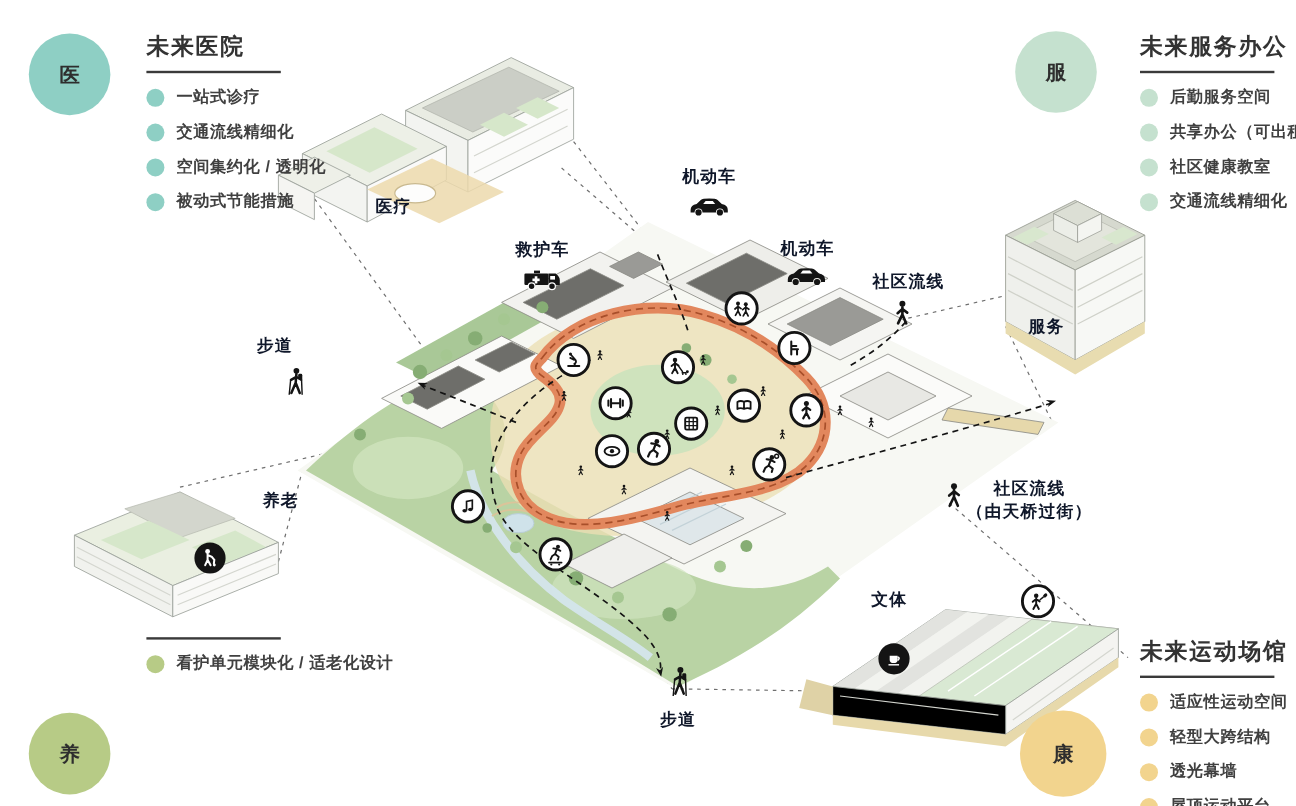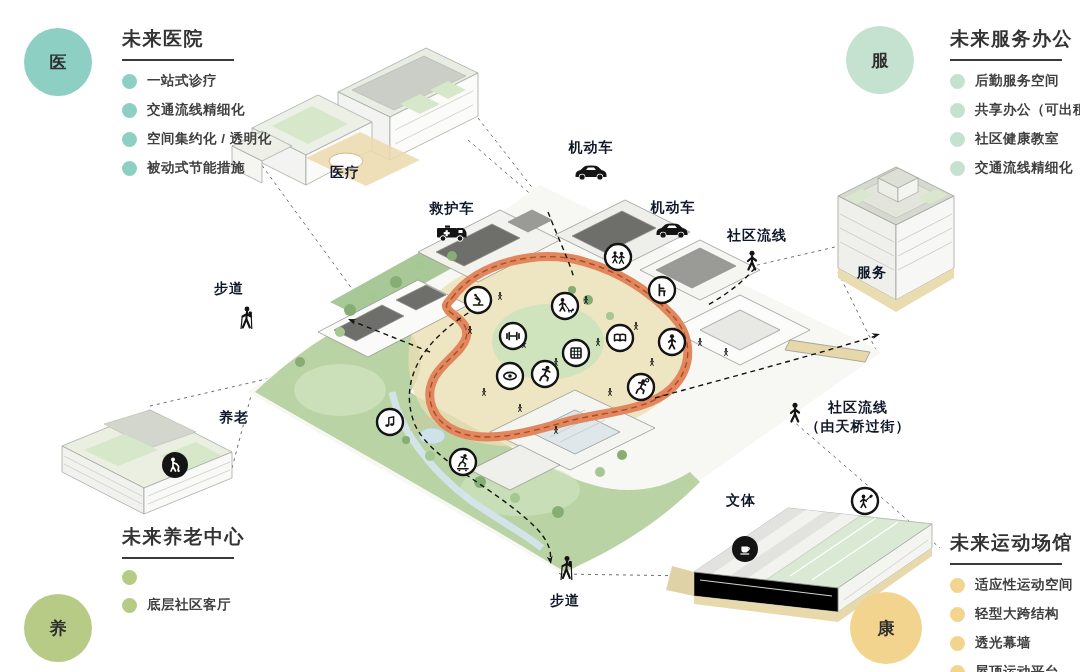--- a/index.html
+++ b/index.html
@@ -339,28 +339,24 @@
     <span class="item-text">社区健康教室</span>
     </div>
   <div class="item">
     <span class="dot" style="background: rgb(197, 225, 207);"></span>
     <span class="item-text">交通流线精细化</span>
     </div>
 </div>
 
 <div class="badge" style="left: 24px; top: 594px; width: 68px; height: 68px; background: rgb(183, 203, 134);">养</div>
 <div class="panel" style="left:122px;top:524px;">
-  <div class="panel-title">未来养老中心</div>
   <div class="rule" style="width:112px;"></div>
   <div class="item">
     <span class="dot" style="background: rgb(183, 203, 134);"></span>
-    </div>
-  <div class="item">
-    <span class="dot" style="background: rgb(183, 203, 134);"></span>
-    <span class="item-text">底层社区客厅</span>
+    <span class="item-text">看护单元模块化 / 适老化设计</span>
     </div>
 </div>
 
 <div class="badge" style="left: 850px; top: 592px; width: 72px; height: 72px; background: rgb(242, 212, 142);">康</div>
 <div class="panel" style="left:950px;top:530px;">
   <div class="panel-title">未来运动场馆</div>
   <div class="rule" style="width:112px;"></div>
   <div class="item">
     <span class="dot" style="background: rgb(242, 212, 142);"></span>
     <span class="item-text">适应性运动空间</span>
@@ -372,21 +368,21 @@
   <div class="item">
     <span class="dot" style="background: rgb(242, 212, 142);"></span>
     <span class="item-text">透光幕墙</span>
     </div>
   <div class="item">
     <span class="dot" style="background: rgb(242, 212, 142);"></span>
     <span class="item-text">屋顶运动平台</span>
     </div>
 </div>
 
-<div class="map-label" style="left:345px;top:172px;text-align:right;">医疗</div>
+<div class="map-label" style="left:328px;top:172px;text-align:right;">医疗</div>
 <div class="map-label" style="left:591px;top:147px;">机动车</div>
 <div class="map-label" style="left:452px;top:208px;">救护车</div>
 <div class="map-label" style="left:673px;top:207px;">机动车</div>
 <div class="map-label" style="left:757px;top:235px;">社区流线</div>
 <div class="map-label" style="left:872px;top:272px;">服务</div>
 <div class="map-label" style="left:229px;top:288px;">步道</div>
 <div class="map-label" style="left:234px;top:417px;">养老</div>
 <div class="map-label" style="left:858px;top:417px;">
   <div>社区流线</div>
   <div>（由天桥过街）</div>

